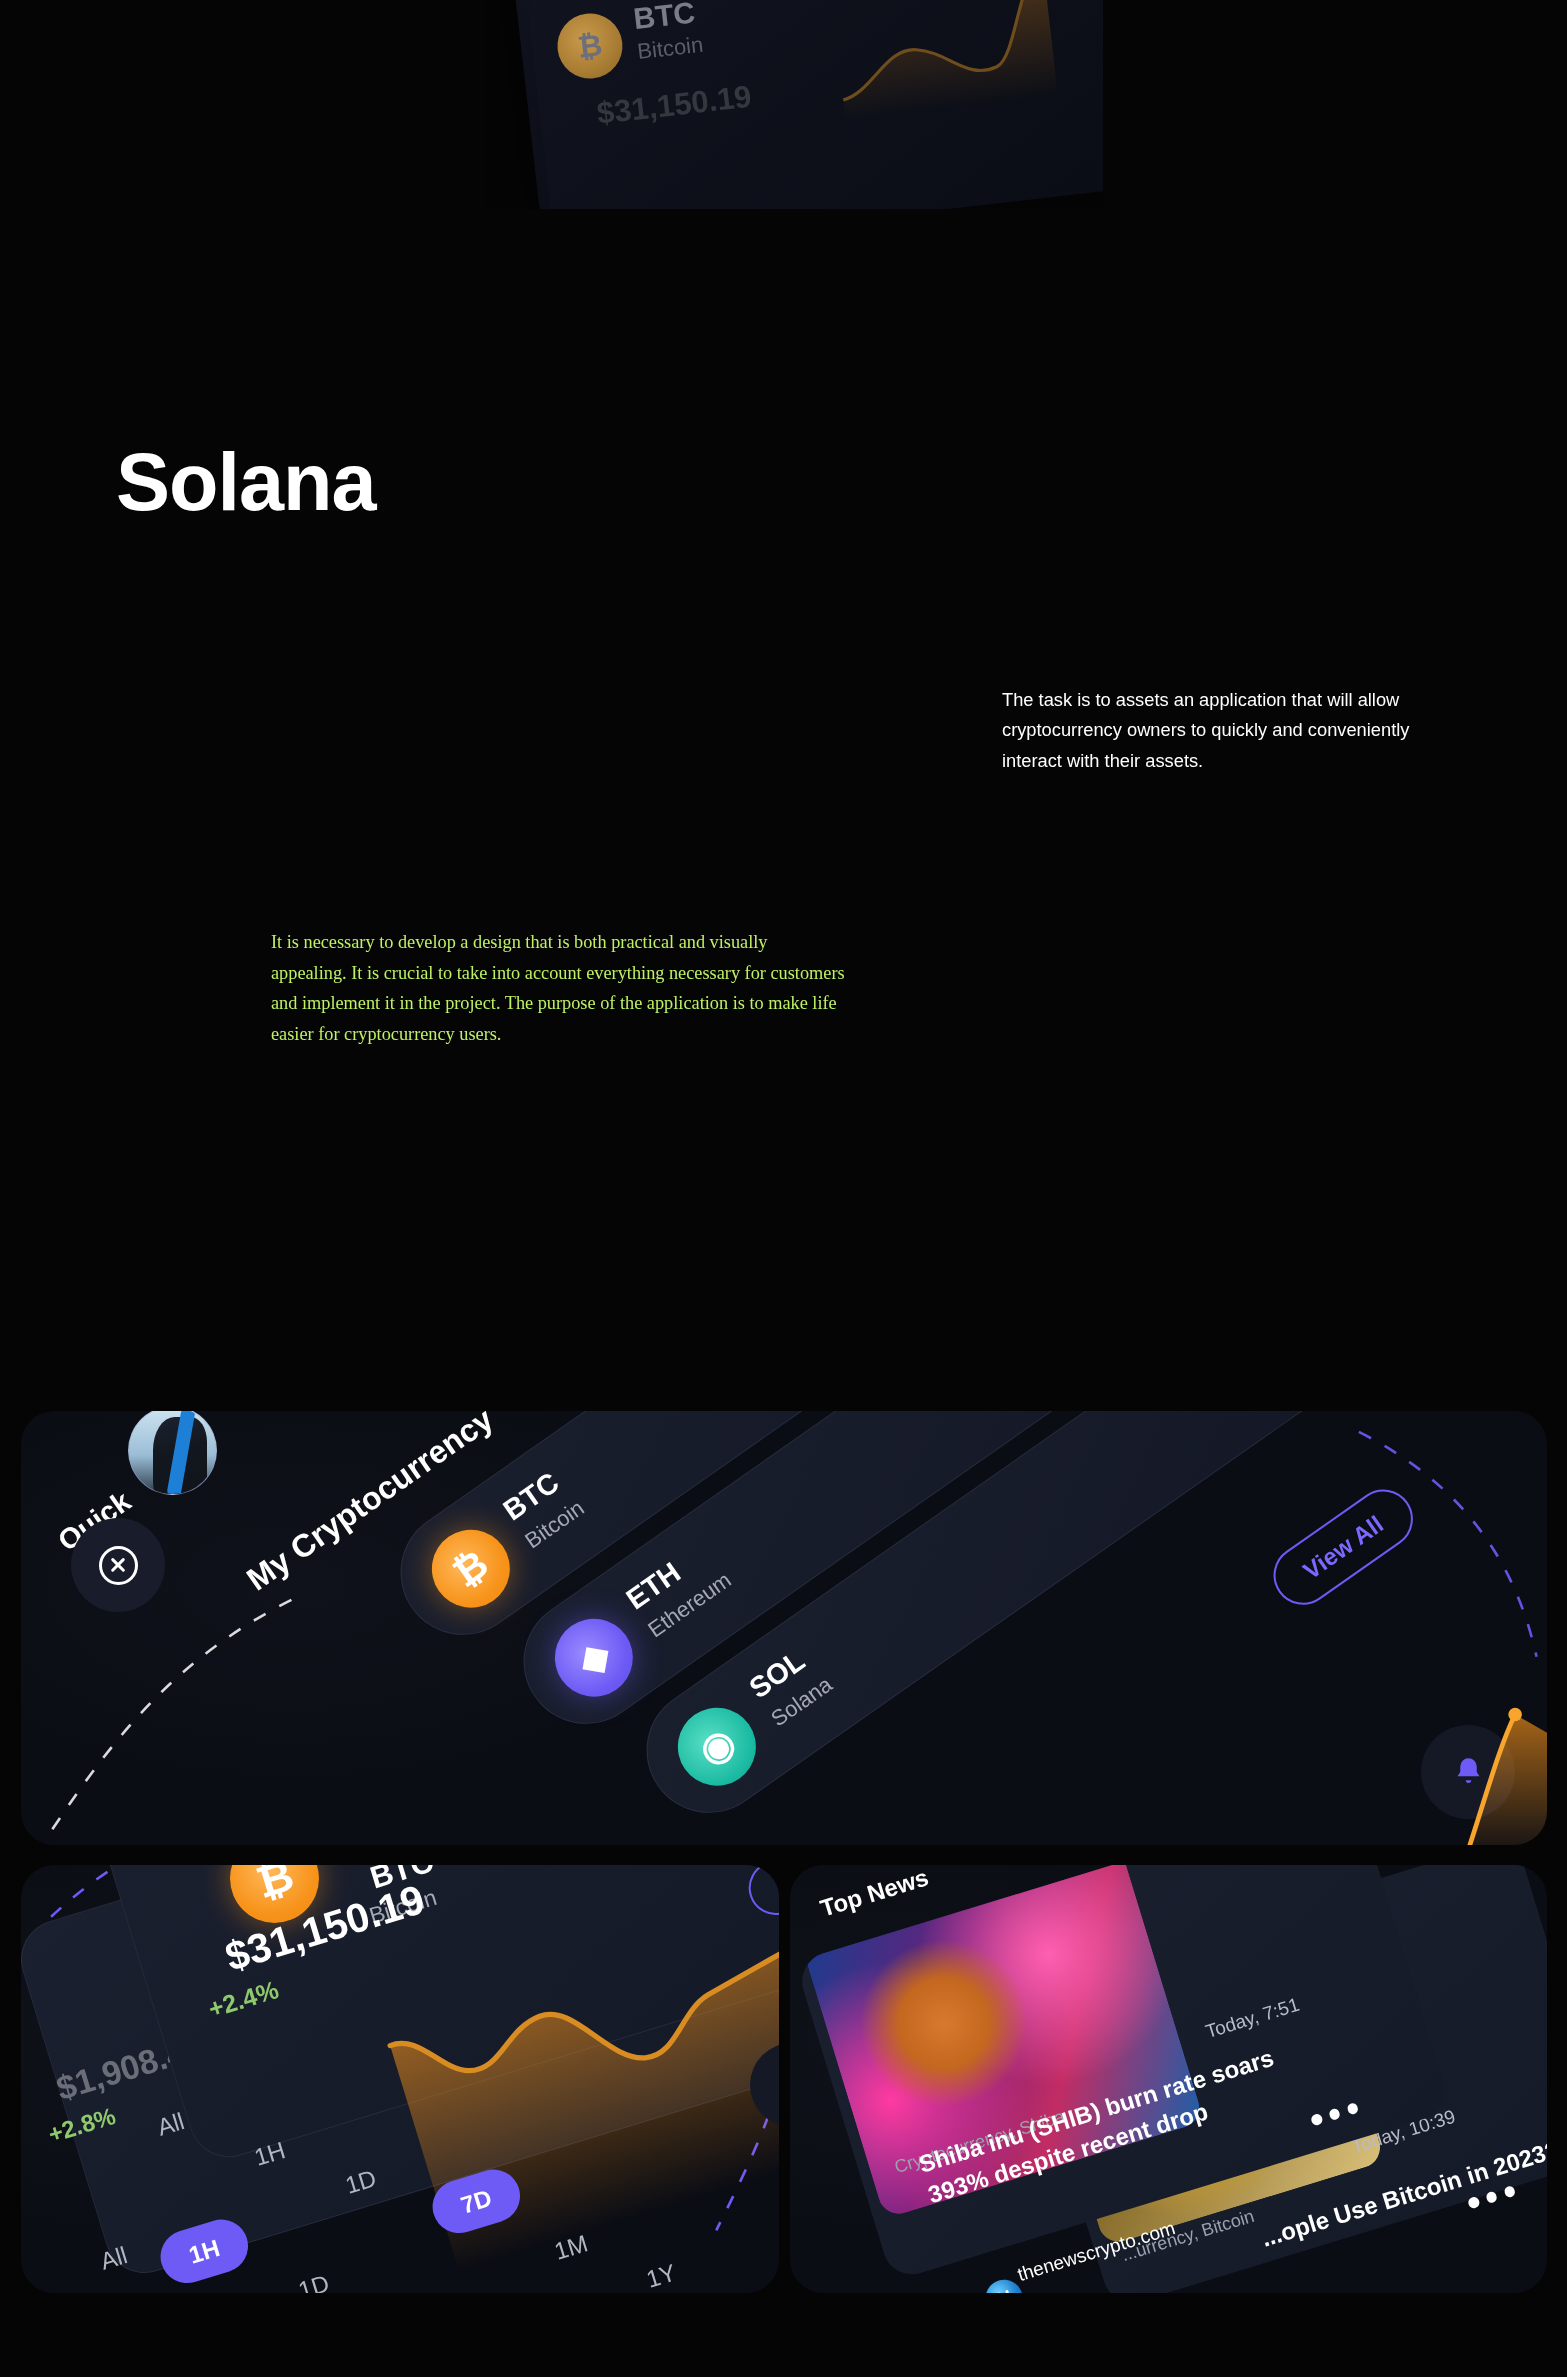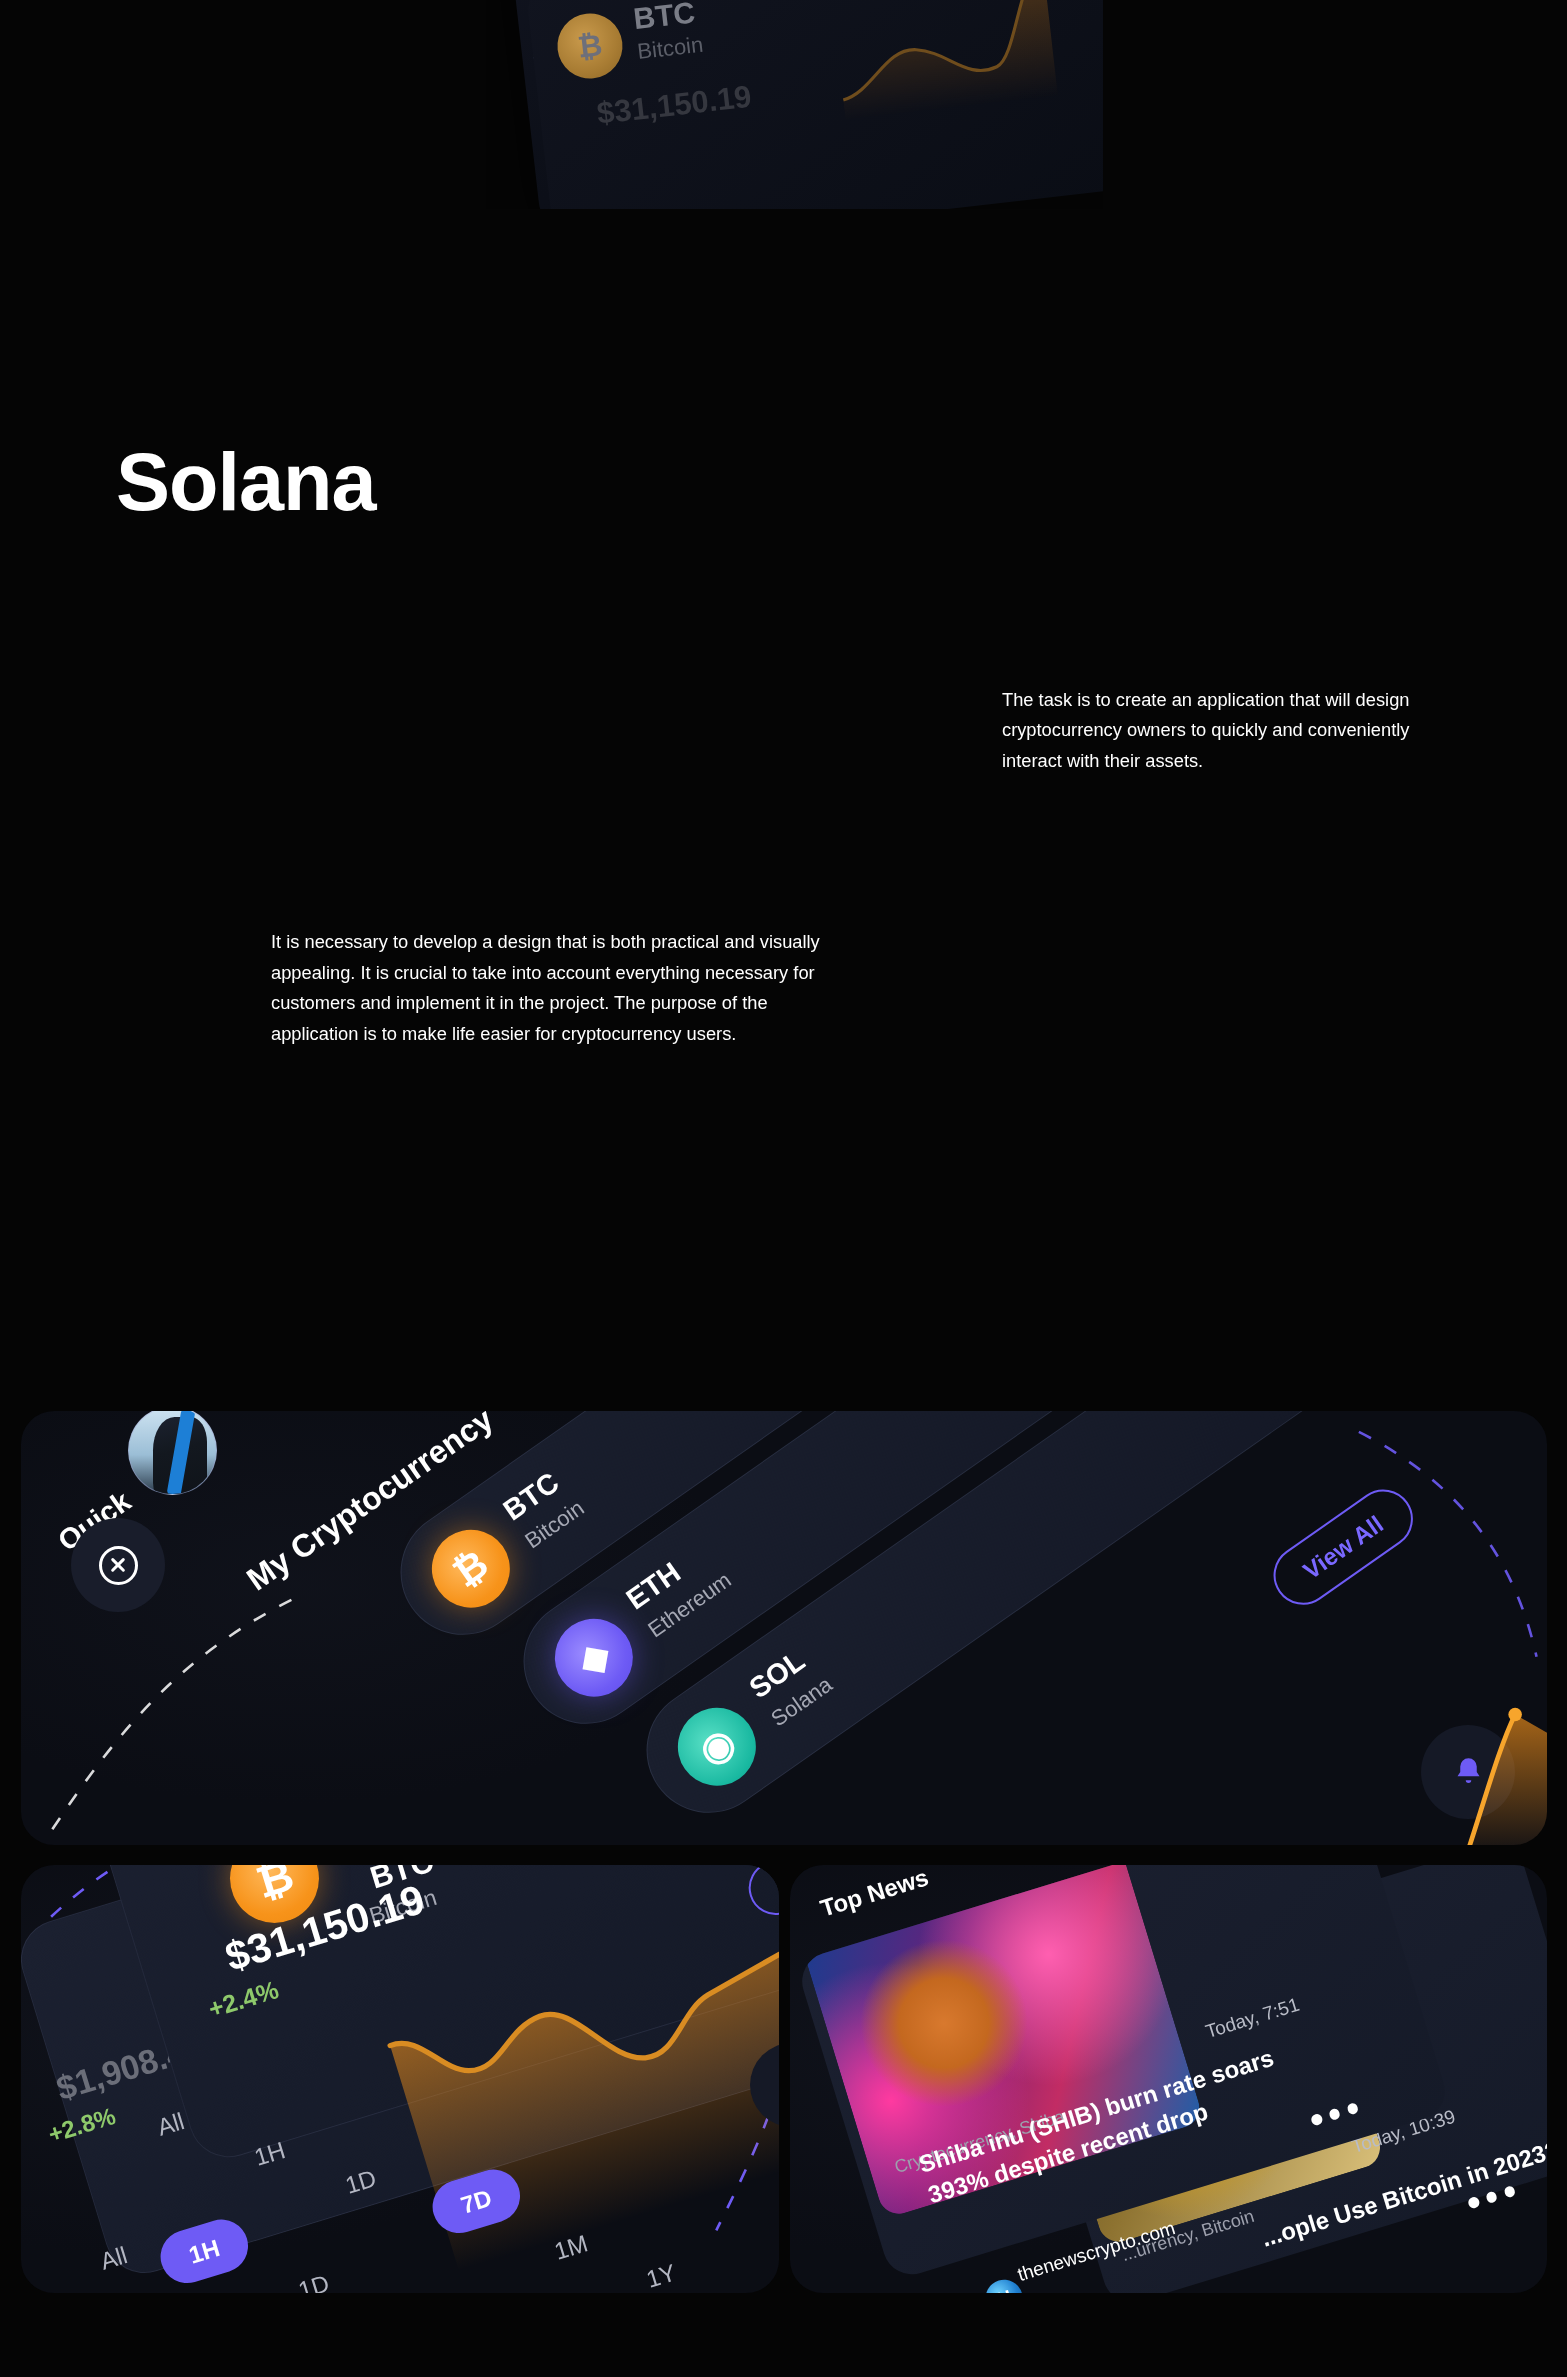--- a/index.html
+++ b/index.html
@@ -52,21 +52,21 @@
     line-height:1;
   }
 
   
   .task-block{
     position:absolute; left:1002px; top:685px; width:460px;
     font-size:18.3px; line-height:1.66; color:#ffffff; font-weight:400;
   }
   .design-block{
     position:absolute; left:271px; top:927px; width:575px;
-    font-size:18.3px; line-height:1.67; color:#ffffff; font-weight:400;
+    font-size:18.3px; line-height:1.67; color:#bef264; font-weight:400;font-family:Liberation Serif, serif;
   }
 
   
   .panel{
     position:absolute; overflow:hidden;
     background:#0b0d14;
     border-radius:33px;
   }
   .panel-main{ left:21px; top:1411px; width:1526px; height:434px; }
   .panel-bl  { left:21px; top:1865px; width:758px; height:428px; }
@@ -234,21 +234,21 @@
           <path d="M0 260 C60 250 90 170 150 180 C210 190 240 250 300 230 C340 216 360 60 410 40" stroke="#c07f20" stroke-width="6" fill="none"></path>
           <circle cx="410" cy="40" r="9" fill="#f7931a"></circle>
         </svg>
       </div>
 
     </div>
   </div>
 
   <h1 class="summary-title">Solana</h1>
 
-  <p class="task-block">The task is to create an application that will design cryptocurrency owners to quickly and conveniently interact with their assets.</p>
+  <p class="task-block">The task is to assets an application that will allow cryptocurrency owners to quickly and conveniently interact with their assets.</p>
   <p class="design-block">It is necessary to develop a design that is both practical and visually appealing. It is crucial to take into account everything necessary for customers and implement it in the project. The purpose of the application is to make life easier for cryptocurrency users.</p>
 
   <div class="panel panel-main">
     <div class="panel-bg-soft"></div>
 
     <svg class="dash-svg" viewBox="0 0 2920 830" preserveAspectRatio="none">
       <path d="M60 800 C180 620 300 470 520 360" stroke="#ffffff" stroke-width="5" fill="none" stroke-dasharray="26 30" opacity=".85"></path>
       <path d="M2560 40 C2760 140 2860 290 2900 470" stroke="#6e5bf5" stroke-width="5" fill="none" stroke-dasharray="26 30" opacity=".9"></path>
     </svg>
 

